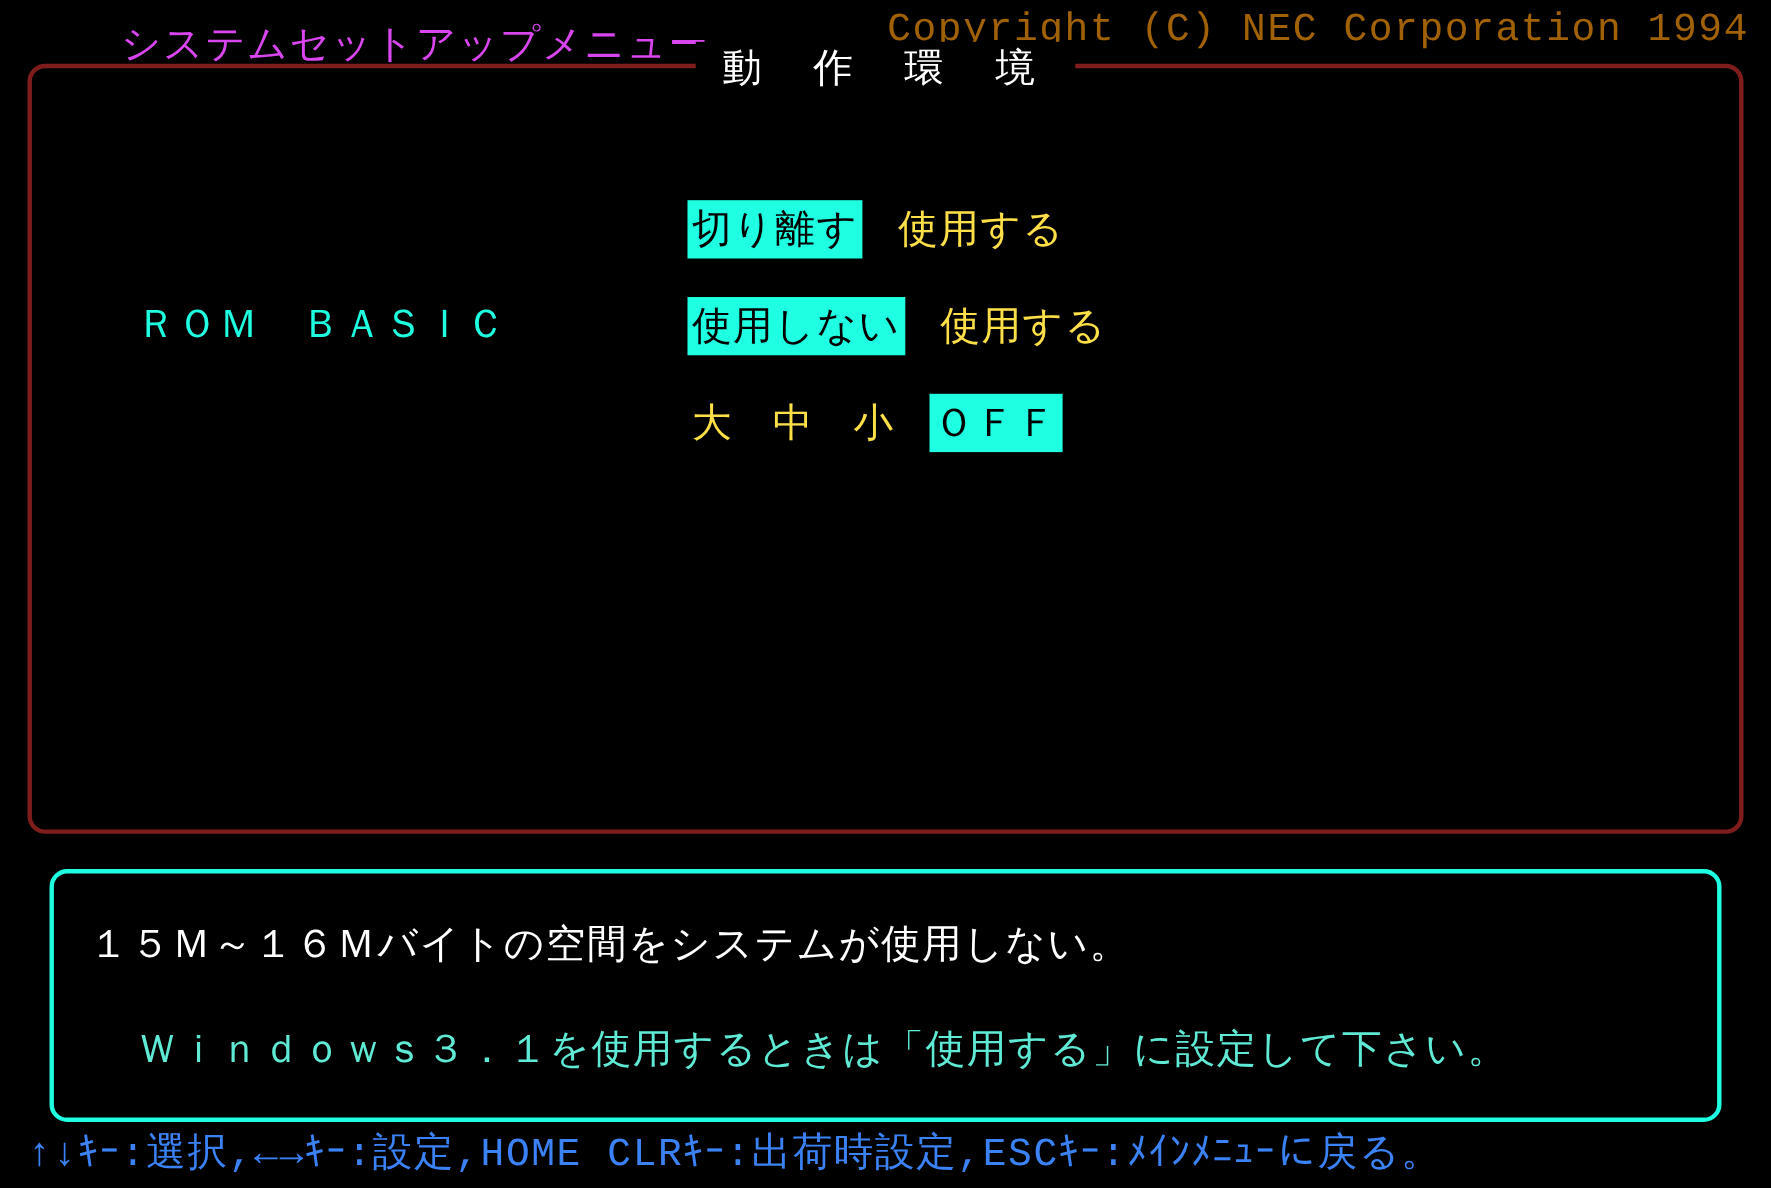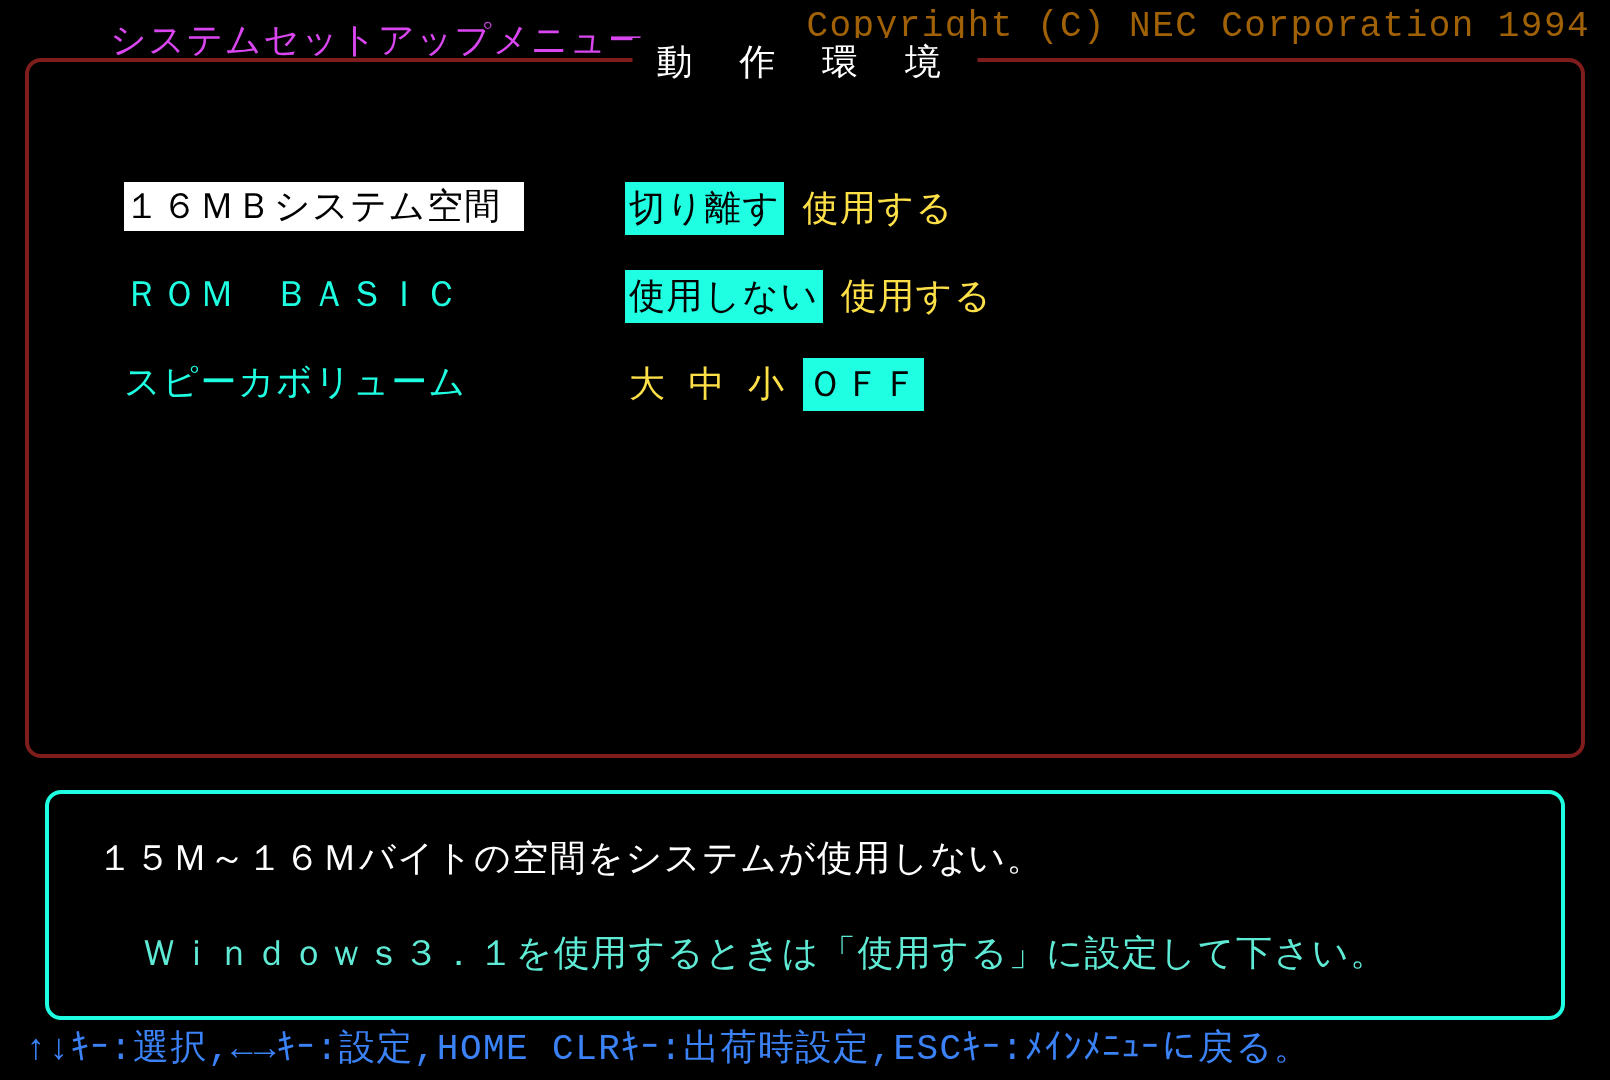--- a/index.html
+++ b/index.html
@@ -21,63 +21,57 @@
                white-space:nowrap}
 
   
   .row{position:absolute;left:95px;display:flex;align-items:center;gap:22px}
   .row.r1{top:120px}
   .row.r2{top:208px}
   .row.r3{top:296px}
   .row.r4{top:384px}
 
   .label{display:inline-block;min-width:400px}
-  .opts{position:absolute;left:596px;display:flex;gap:14px;align-items:center}
+  .opts{position:absolute;left:596px;display:flex;gap:28px;align-items:center}
 
   .opt{display:inline-block;padding:2px 4px}
   .sel{background:#1fffe1;color:#000}
   .cursor{background:#fff;color:#000}
 
   
   #help{position:absolute;left:45px;top:790px;width:1520px;height:230px;
         border:4px solid #1fffe1;border-radius:16px;box-sizing:border-box;
-        color:#fff;padding:40px 50px 0 48px}
+        color:#fff;padding:40px 50px 0 32px}
   #help-line2{color:#5eead4;margin-top:46px;padding-left:44px}
 
   
   #legend{position:absolute;left:25px;bottom:8px;color:#3b82f6;white-space:nowrap}
 </style>
 </head>
 <body>
 
 <div id="topline">システムセットアップメニュー</div>
 <div id="copyright">Copyright (C) NEC Corporation 1994</div>
 
 <div id="panel">
   <div id="panel-title">動 作 環 境</div>
 
-  <div class="row r1">
-    <span class="label cursor">１６ＭＢシステム空間</span>
-  </div>
   <div class="opts" style="top:120px">
     <span class="opt sel">切り離す</span>
     <span class="opt white">使用する</span>
   </div>
 
   <div class="row r2">
     <span class="label cyan">ＲＯＭ　ＢＡＳＩＣ</span>
   </div>
   <div class="opts" style="top:208px">
     <span class="opt sel">使用しない</span>
     <span class="opt white">使用する</span>
   </div>
 
-  <div class="row r3">
-    <span class="label cyan">スピーカボリューム</span>
-  </div>
   <div class="opts" style="top:296px">
     <span class="opt white">大</span>
     <span class="opt white">中</span>
     <span class="opt white">小</span>
     <span class="opt sel">ＯＦＦ</span>
   </div>
 
 </div>
 
 <div id="help">

